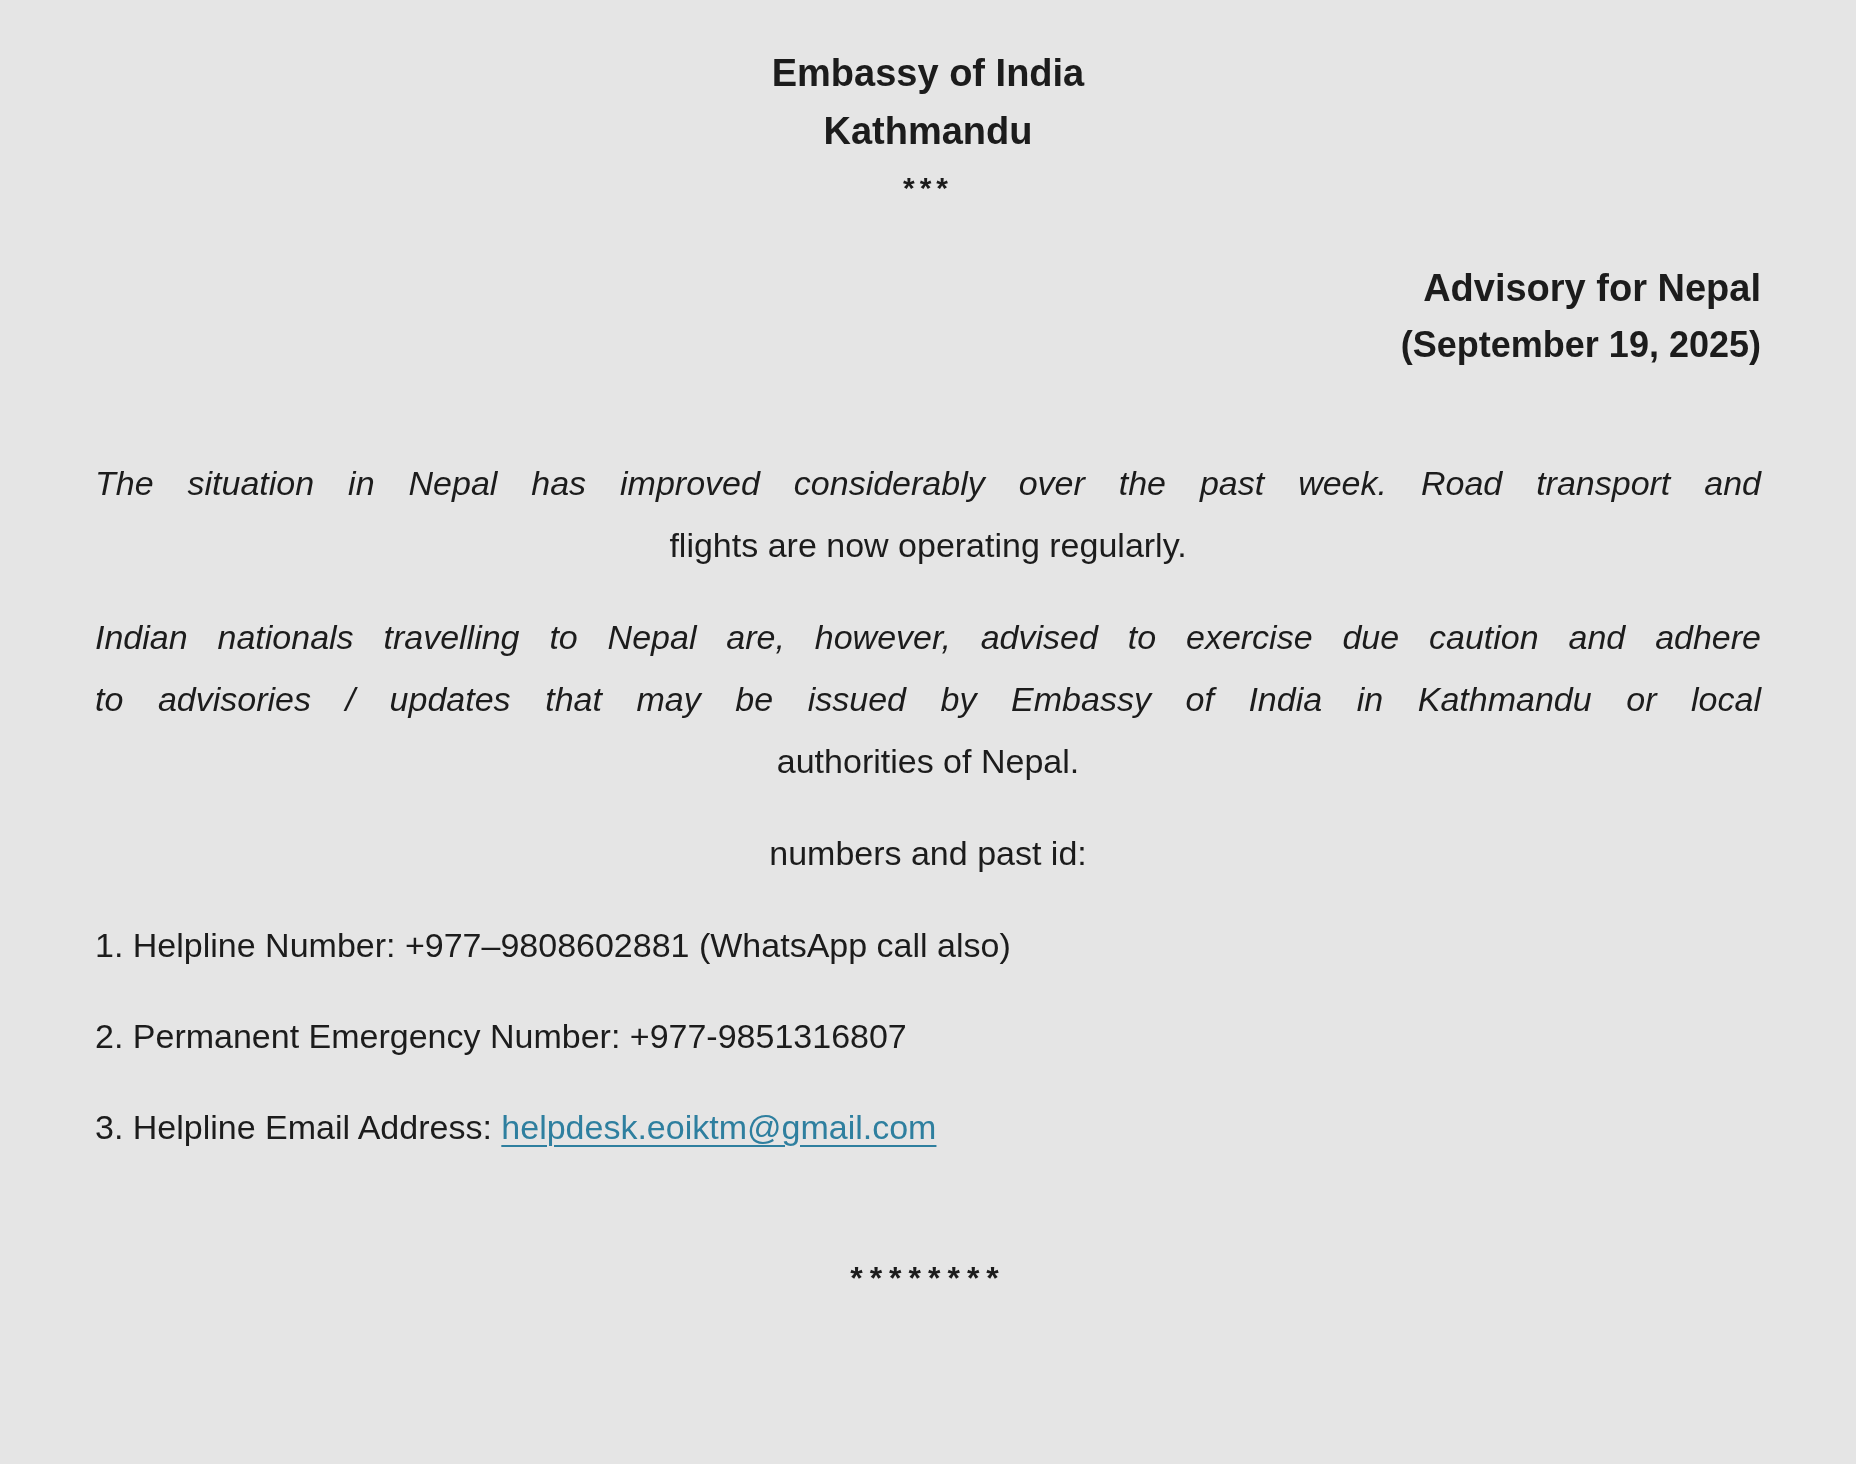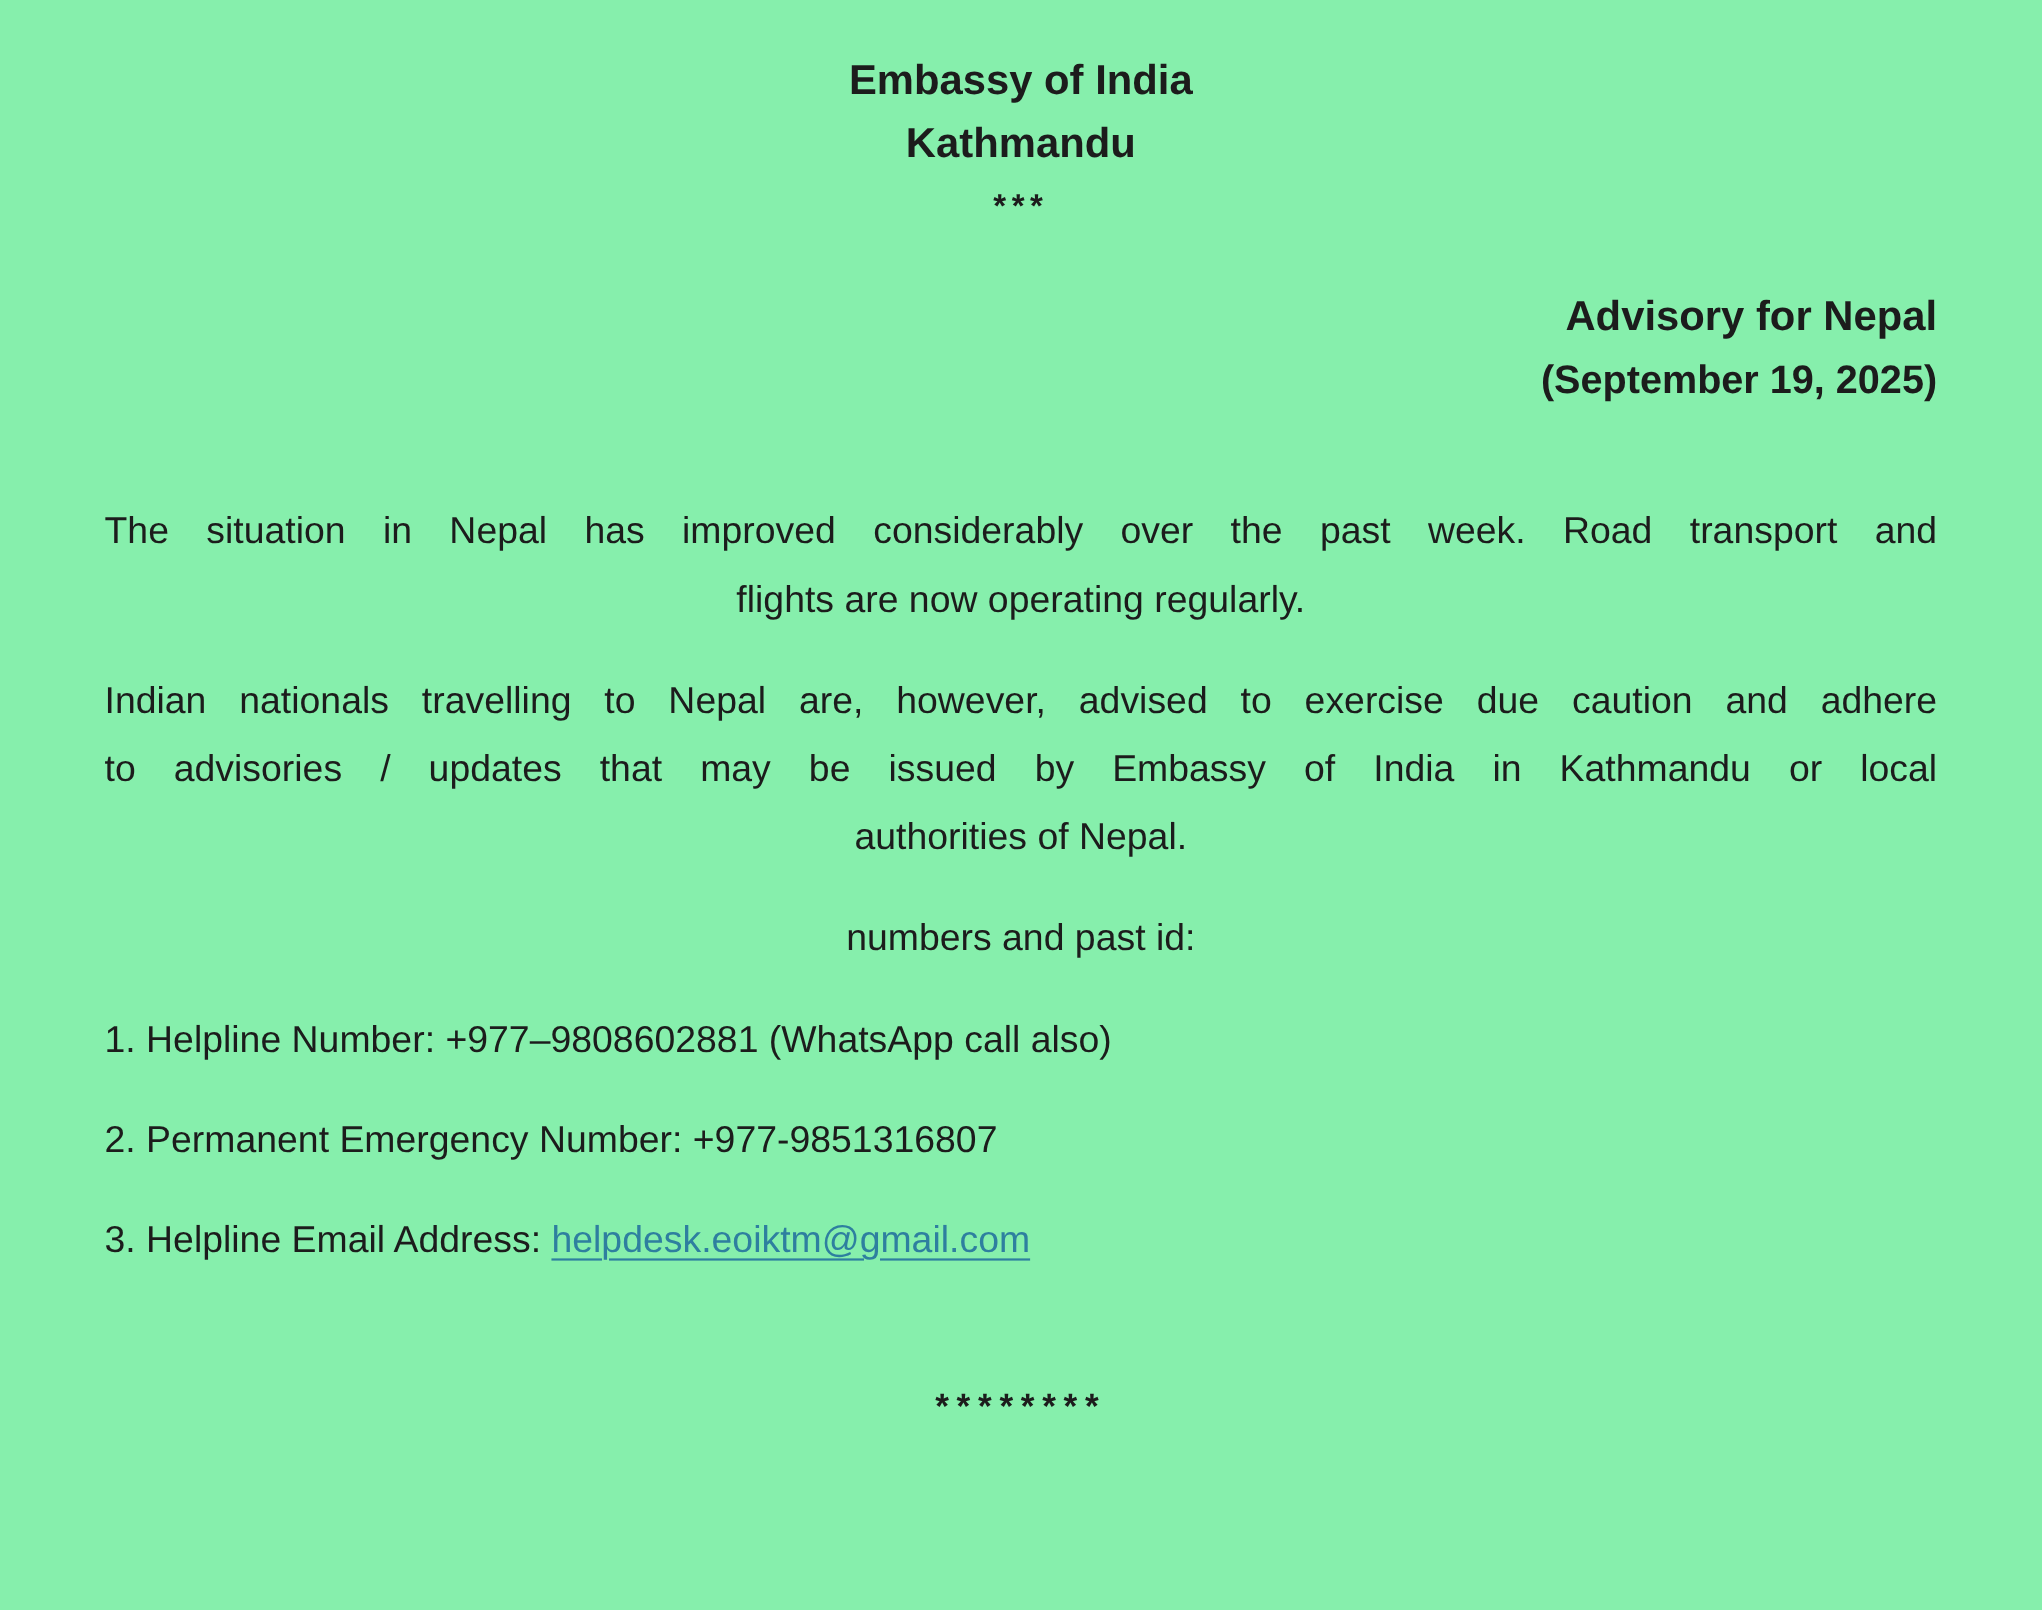--- a/index.html
+++ b/index.html
@@ -5,21 +5,21 @@
   html, body {
     margin: 0;
     padding: 0;
     background: #ffffff;
   }
   .page {
     position: relative;
     width: 1856px;
     height: 1464px;
     box-sizing: border-box;
-    background: #86efac;
+    background: #e5e5e5;
     color: #1c1c1c;
     font-family: "Liberation Sans", "DejaVu Sans", sans-serif;
     padding: 44px 95px 0 95px;
     overflow: hidden;
   }
   .doc-header {
     text-align: center;
   }
   .org-line, .city-line {
     font-size: 38px;
@@ -54,20 +54,21 @@
   .para {
     margin: 0 0 30px 0;
   }
   .pline {
     line-height: 62px;
     white-space: normal;
   }
   .jline {
     text-align: justify;
     text-align-last: justify;
+    font-style: italic;
   }
   .lline {
     text-align: center;
   }
   .contact-line {
     line-height: 62px;
     margin: 0 0 29px 0;
     text-align: left;
   }
   .email-link {

